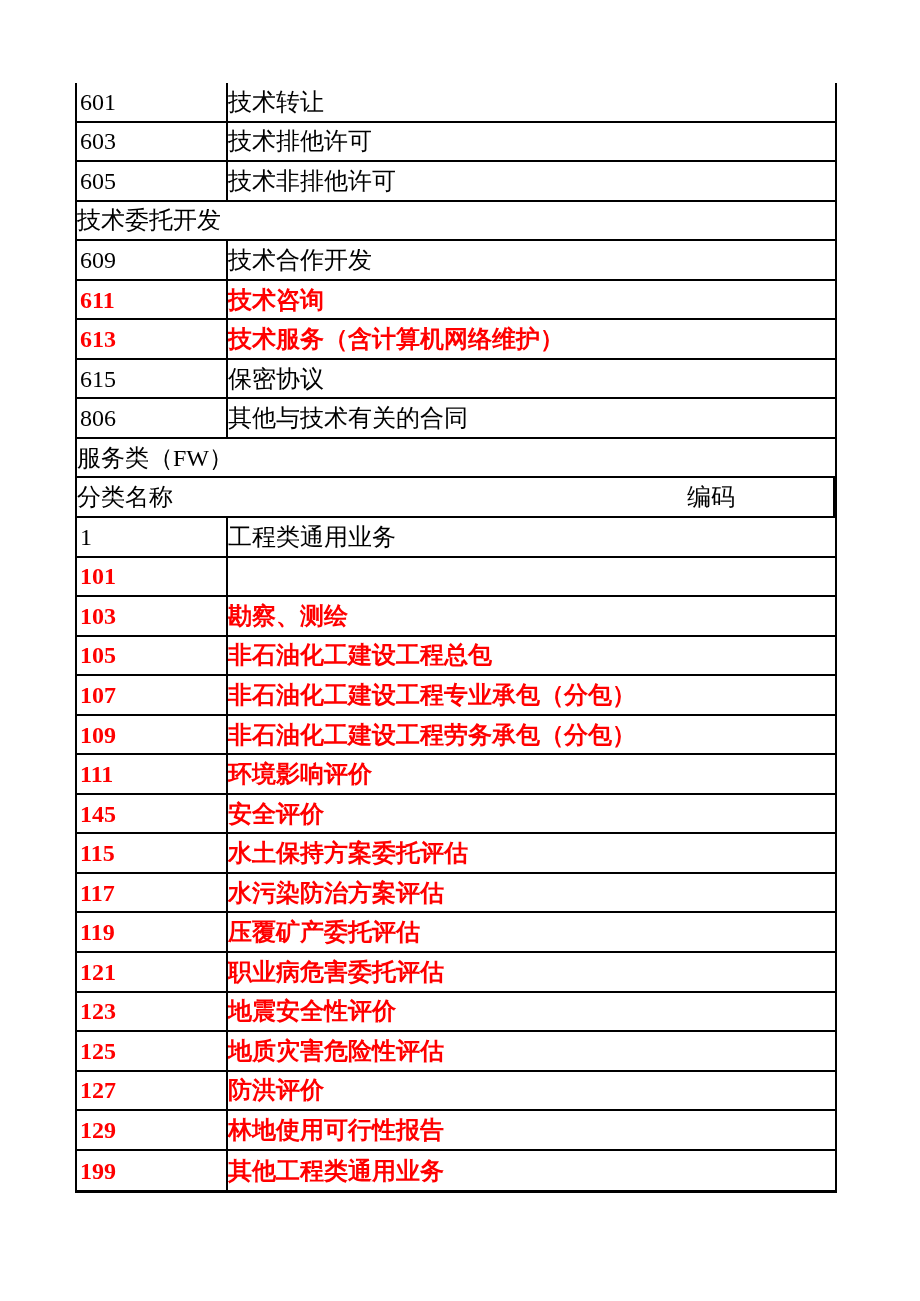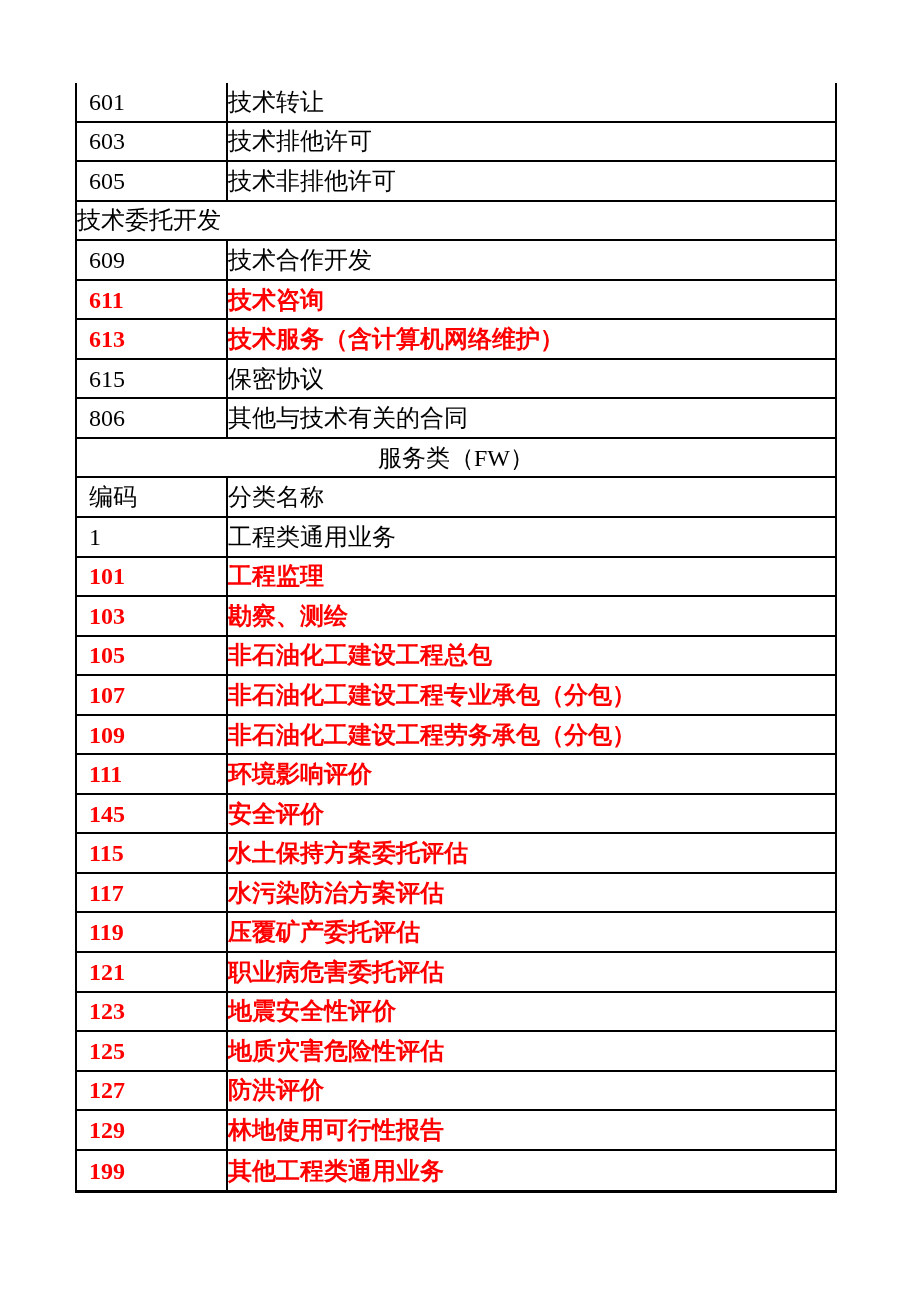--- a/index.html
+++ b/index.html
@@ -23,24 +23,24 @@
     font-size:24px; line-height:1; color:var(--ink);
   }
   .row:last-child { border-bottom:none;justify-content:flex-end; }
   .cell {
     display:flex; align-items:center;
     white-space:nowrap; overflow:hidden;
   }
   .cell-code {
     width:151px; box-sizing:border-box;
     border-right:2px solid var(--line);
-    padding-left:12px;
+    padding-left:3px;
   }
   .cell-name { flex:1; }
-  .row.section { align-items:center; justify-content:center; }
+  .row.section { align-items:center; }
   .em { color:var(--em-color); font-weight:bold; }
 </style>
 </head>
 <body>
 
 <div class="page">
   <div class="doc-table" id="doc-table">
       <div class="row">
         <div class="cell cell-code">601</div>
         <div class="cell cell-name">技术转让</div>
@@ -73,30 +73,29 @@
         <div class="cell cell-name">保密协议</div>
       </div>
       <div class="row">
         <div class="cell cell-code">806</div>
         <div class="cell cell-name">其他与技术有关的合同</div>
       </div>
       <div class="row section">
         <span>服务类（FW）</span>
       </div>
       <div class="row">
+        <div class="cell cell-name">分类名称</div>
         <div class="cell cell-code">编码</div>
-        <div class="cell cell-name">分类名称</div>
       </div>
       <div class="row">
         <div class="cell cell-code">1</div>
         <div class="cell cell-name">工程类通用业务</div>
       </div>
       <div class="row">
         <div class="cell cell-code em">101</div>
-        <div class="cell cell-name em">工程监理</div>
       </div>
       <div class="row">
         <div class="cell cell-code em">103</div>
         <div class="cell cell-name em">勘察、测绘</div>
       </div>
       <div class="row">
         <div class="cell cell-code em">105</div>
         <div class="cell cell-name em">非石油化工建设工程总包</div>
       </div>
       <div class="row">

